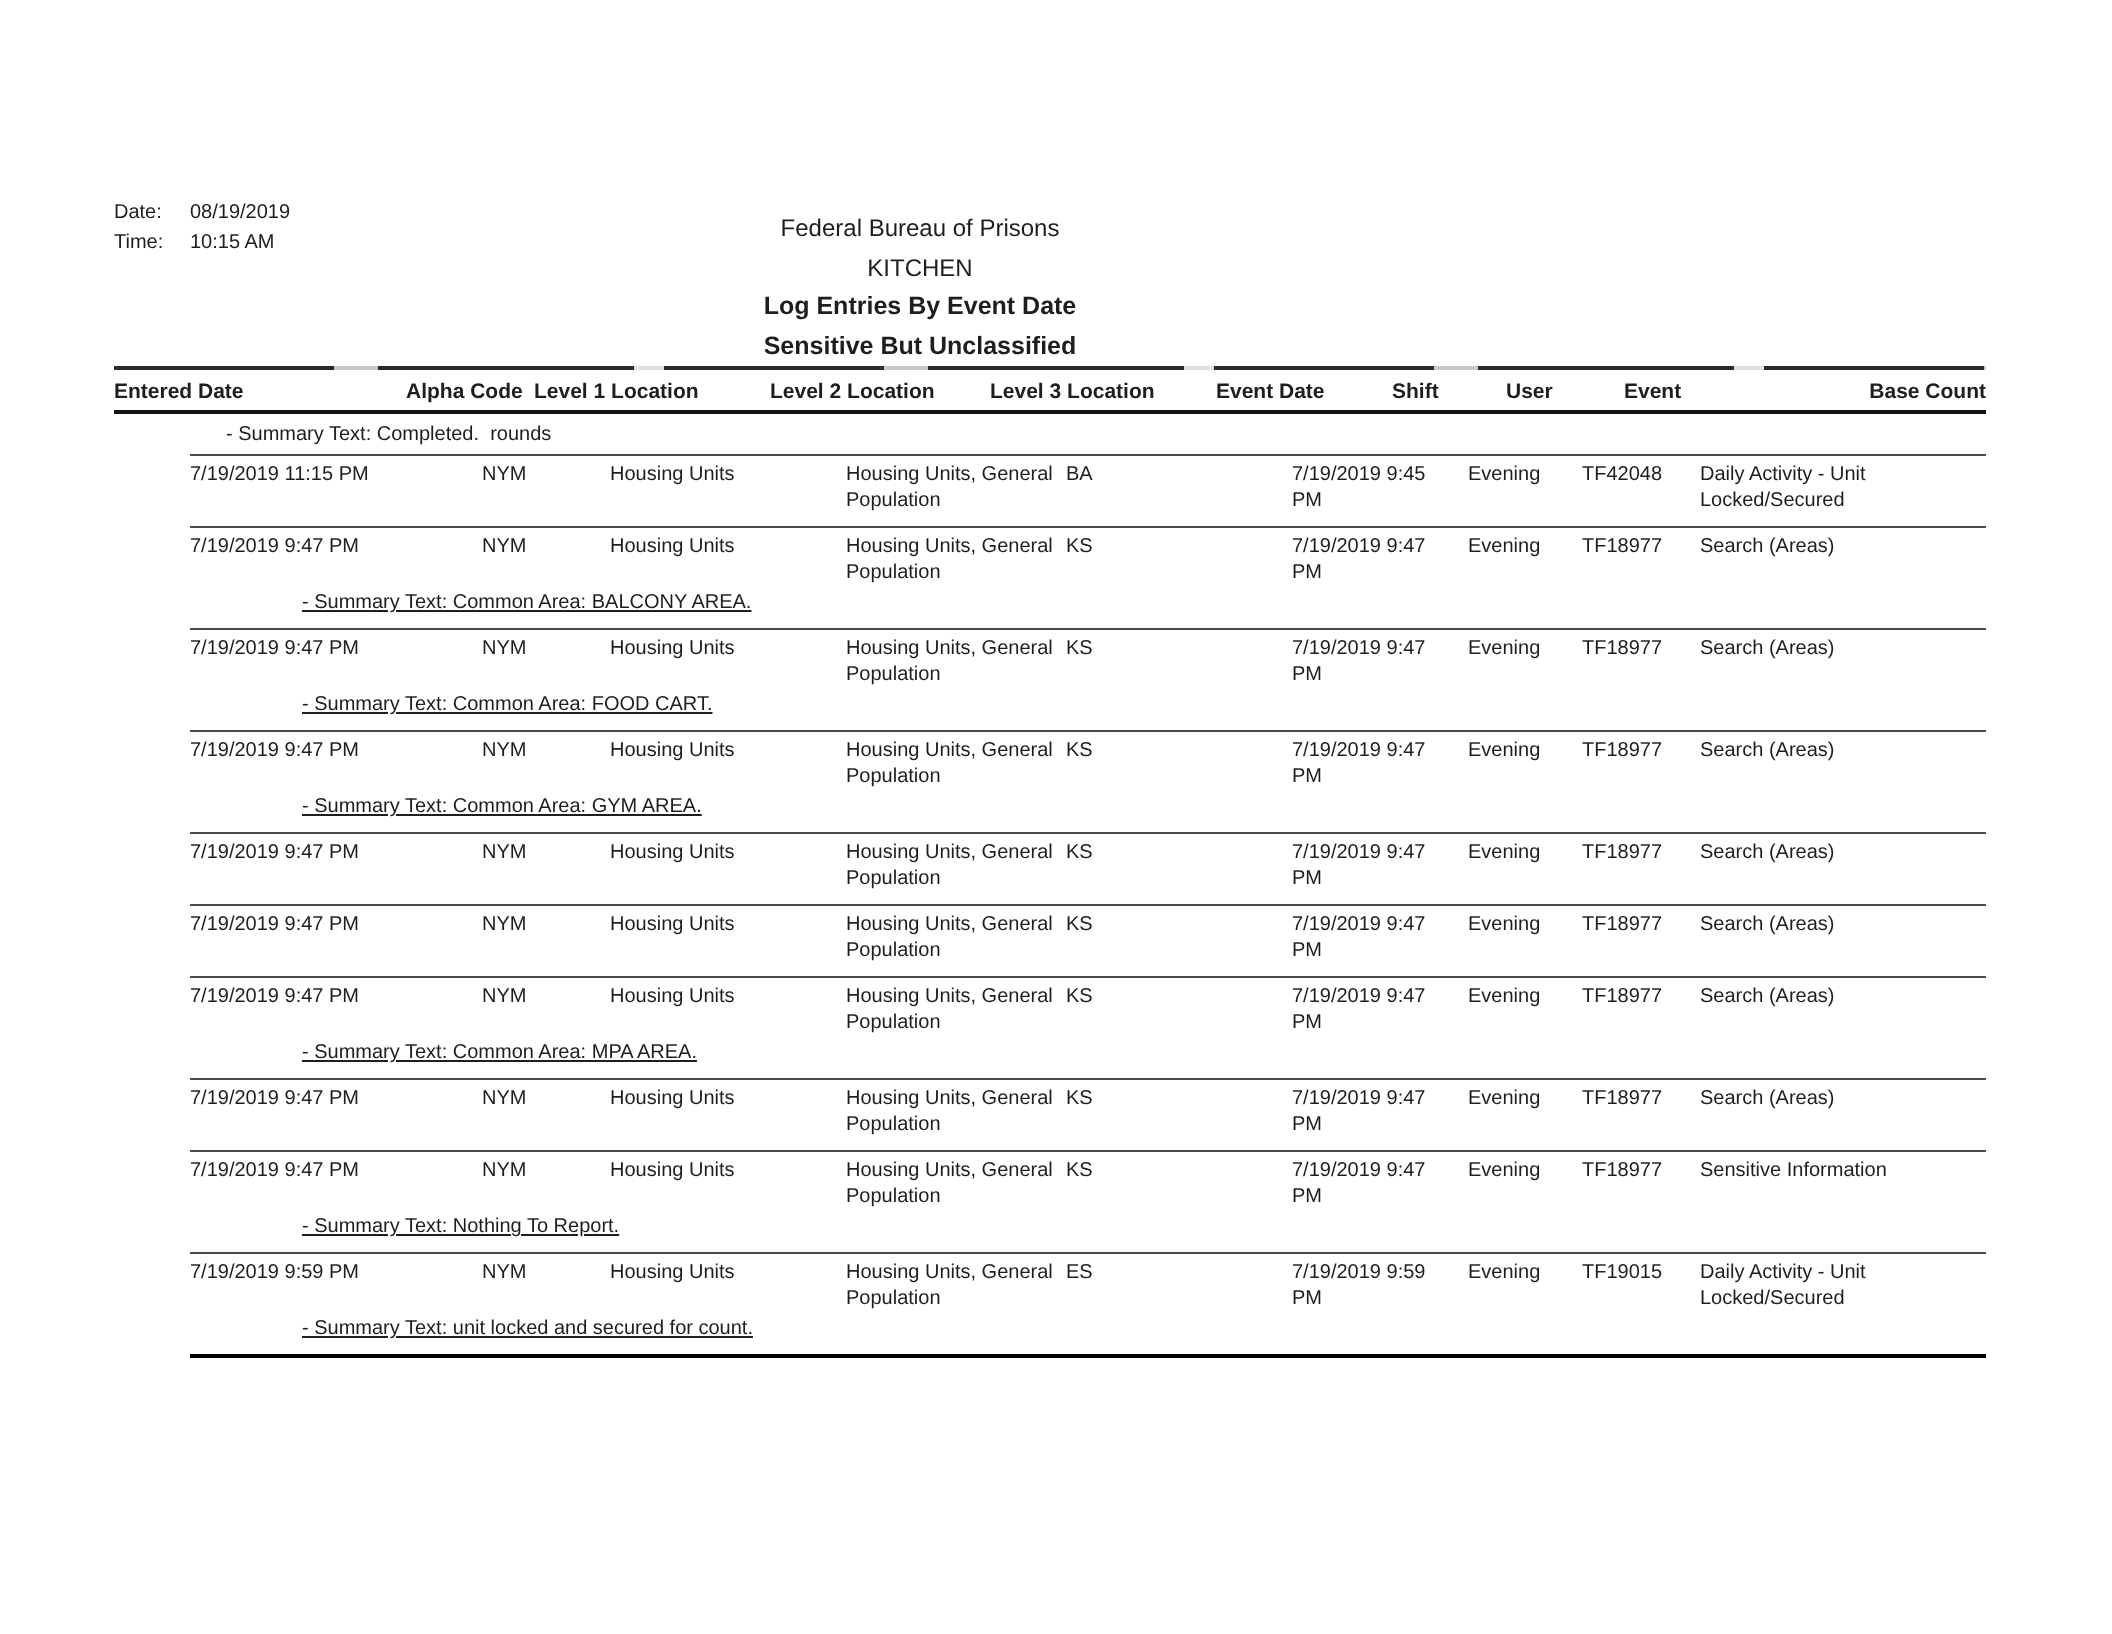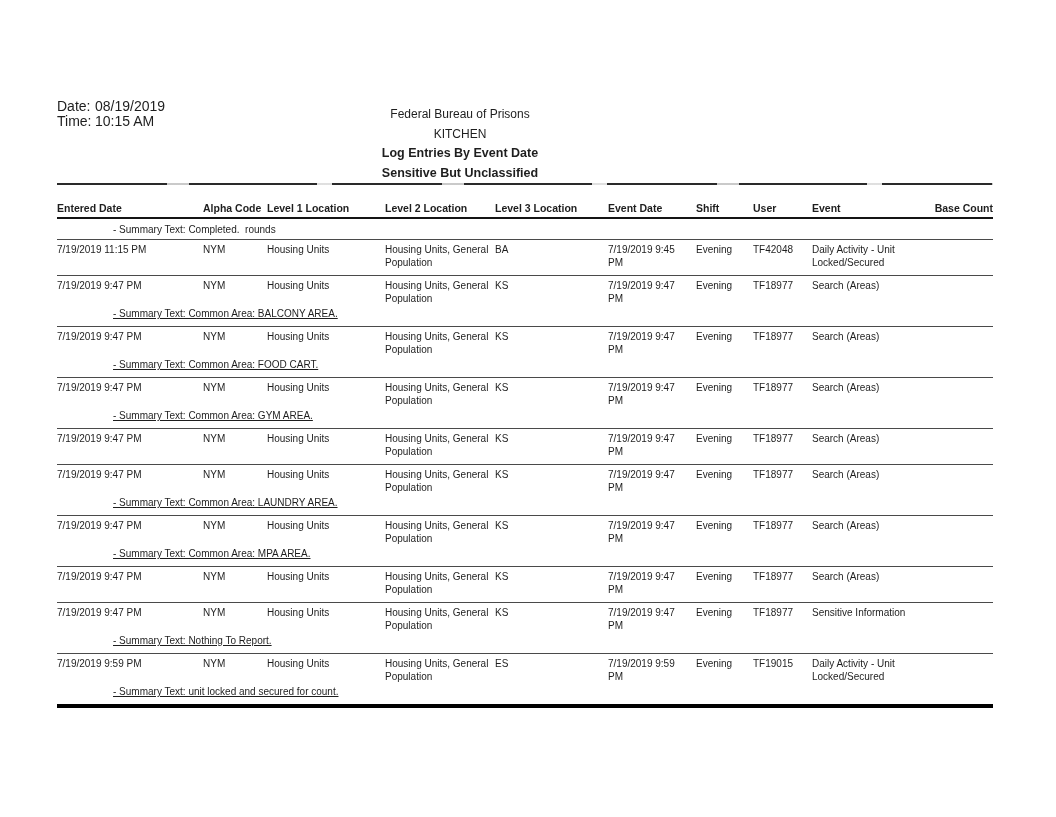--- a/index.html
+++ b/index.html
@@ -15,21 +15,21 @@
     height: 817px;
     background: #ffffff;
     overflow: hidden;
   }
 
   
   .meta {
     position: absolute;
     left: 57px;
     top: 99px;
-    font-size: 14px;
+    font-size: 10px;
     line-height: 15px;
   }
   .meta-row { display: flex; }
   .meta-label { width: 38px; }
   .meta-value { }
 
   
   .title-block {
     position: absolute;
     left: 0;
@@ -48,21 +48,21 @@
     top: 186px;
     width: 936px;
     font-size: 10px;
   }
   .grid {
     display: grid;
     grid-template-columns: 146px 64px 118px 110px 113px 88px 57px 59px 120px 61px;
   }
   .thead {
     position: relative;
-    padding: 16px 0 3px 0;
+    padding: 4px 0 3px 0;
     border-bottom: 2.5px solid #141414;
     font-weight: bold;
     font-size: 10.5px;
   }
   
   .thead::before {
     content: "";
     position: absolute;
     top: -3px;
     left: 0;
@@ -76,21 +76,21 @@
   }
   .th { padding-right: 4px; }
   .th.right { text-align: right; padding-right: 0; }
 
   .orphan-summary {
     padding: 5px 0 4px 56px;
     white-space: pre-wrap;
   }
 
   .record { border-top: 1px solid #4a4a4a; padding: 3px 0 6px 0; }
-  #rows { border-bottom: 4px solid #000000; }
+  #rows { border-bottom: 2px solid #000000; margin-left: 38px; }
   .cell { padding-right: 6px; line-height: 12.5px; padding-top: 1px; }
   .cell.right { text-align: right; padding-right: 0; }
   .row-summary {
     padding: 3px 0 0 56px;
     white-space: pre-wrap;
     line-height: 12px;
     text-decoration: underline;
   }
 
   
@@ -231,21 +231,20 @@
       <span class="cell">NYM</span>
       <span class="cell">Housing Units</span>
       <span class="cell">Housing Units, General Population</span>
       <span class="cell">KS</span>
       <span class="cell">7/19/2019 9:47 PM</span>
       <span class="cell">Evening</span>
       <span class="cell">TF18977</span>
       <span class="cell">Search (Areas)</span>
       <span class="cell right"></span>
     </div>
-    <div class="row-summary">- Summary Text: Common Area: LAUNDRY AREA.</div>
   </div>
 
   <div class="record">
     <div class="grid">
       <span class="cell">7/19/2019 9:47 PM</span>
       <span class="cell">NYM</span>
       <span class="cell">Housing Units</span>
       <span class="cell">Housing Units, General Population</span>
       <span class="cell">KS</span>
       <span class="cell">7/19/2019 9:47 PM</span>

